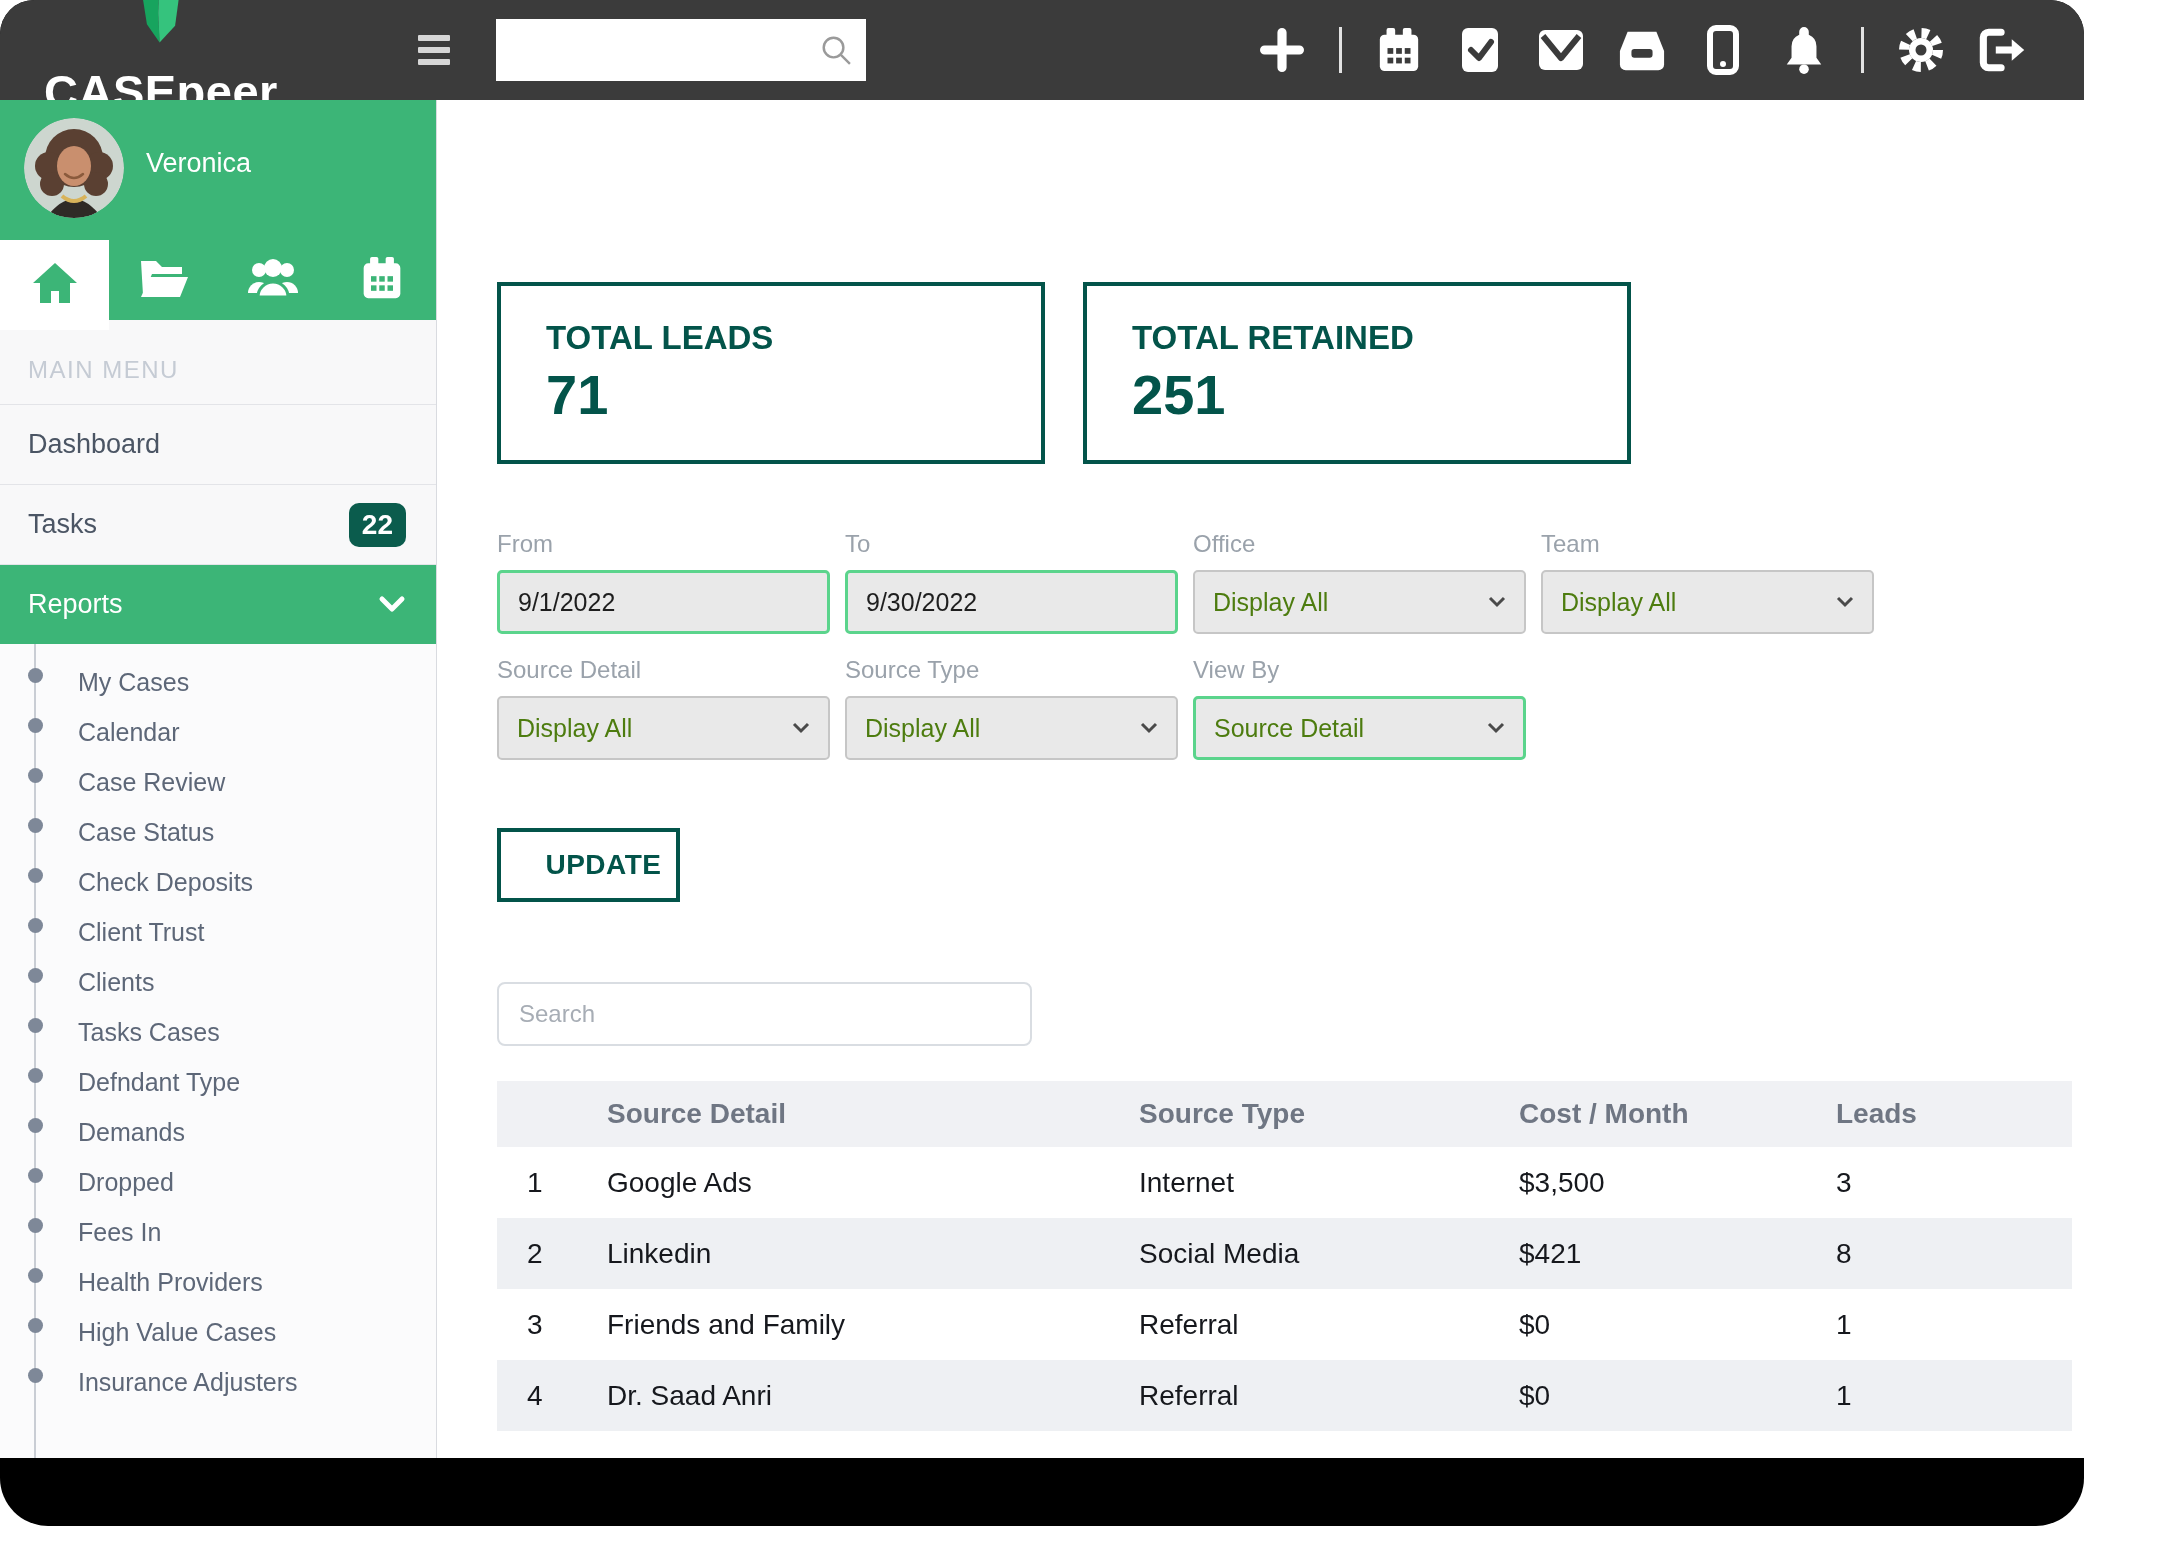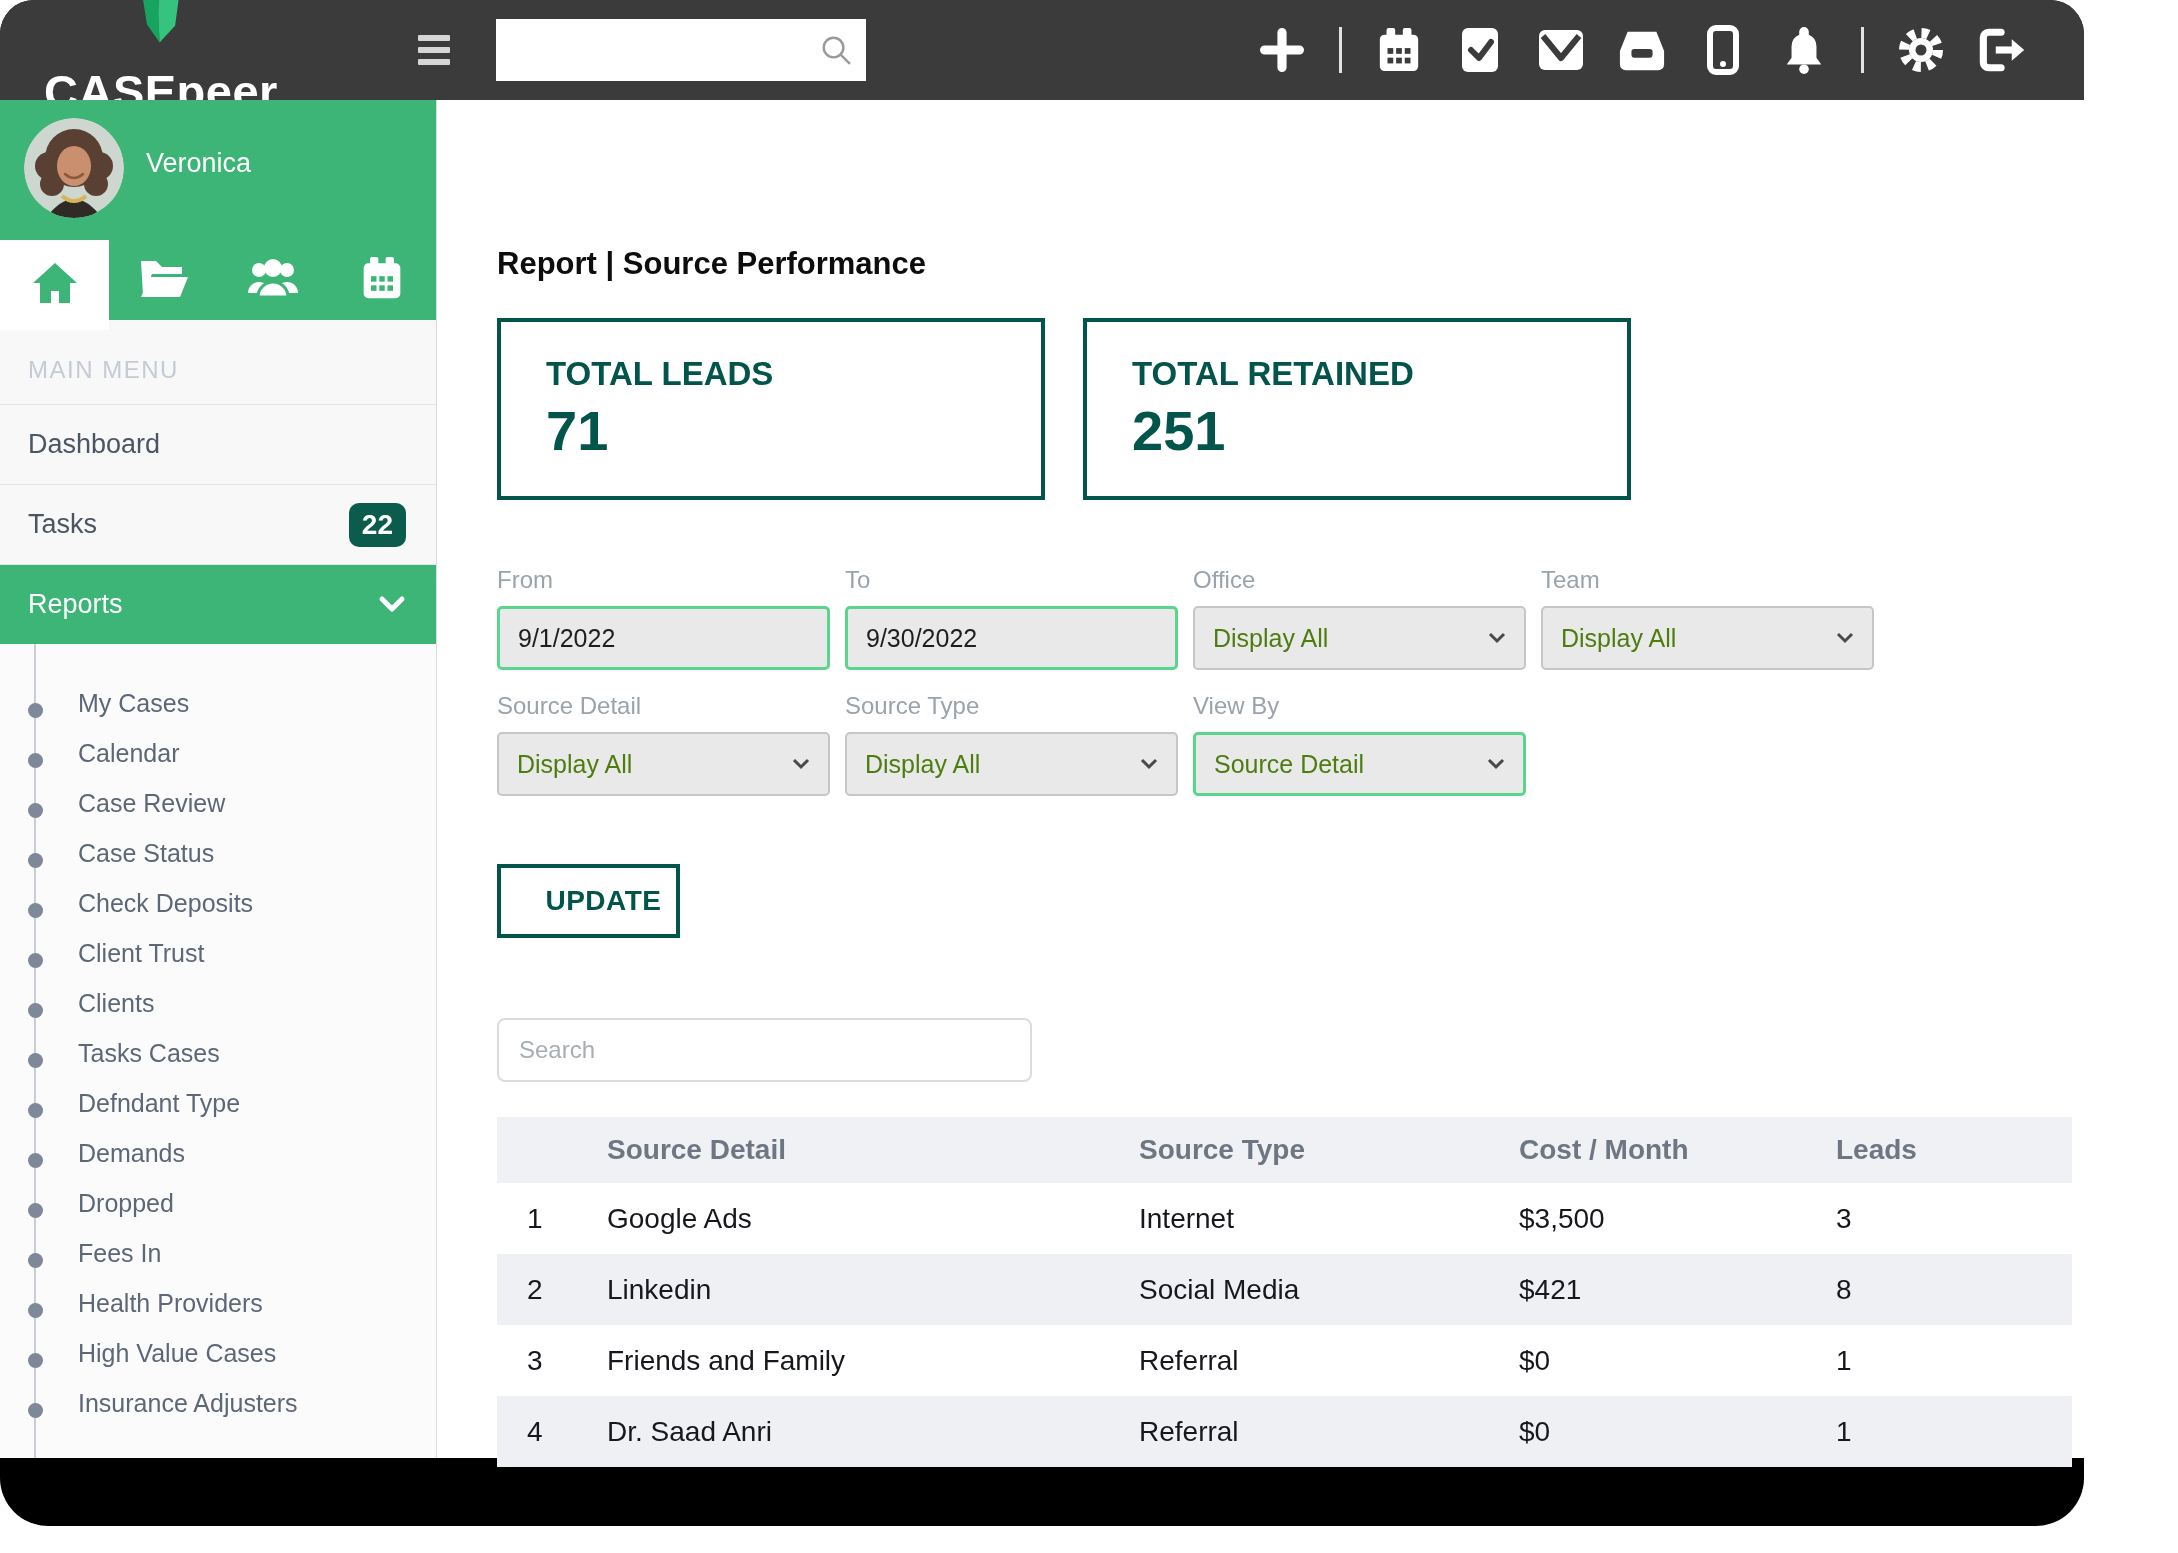--- a/index.html
+++ b/index.html
@@ -32,21 +32,21 @@
   .navtab { width:109px; height:80px; display:flex; align-items:center; justify-content:center; cursor:pointer; }
   .navtab.active { background:#fff; height:90px; }
   .menu { flex:1; display:flex; flex-direction:column; }
   .menu-section-label { margin:36px 0 20px 28px; color:#c5cbd4; font-size:24px; letter-spacing:1.5px; }
   .menu-item { height:80px; display:flex; align-items:center; justify-content:space-between;
                padding:0 30px 0 28px; border-top:1px solid #e3e4e8; color:#4b5564; font-size:27px; cursor:pointer; }
   .menu-item.reports { background:#3cb577; color:#fff; border-top:1px solid #e3e4e8; }
   .badge { background:#0b5c4d; color:#fff; font-size:28px; font-weight:bold; border-radius:10px; padding:6px 13px; }
   .submenu { flex:1; background:#fbfbfc; position:relative; padding-top:24px; }
   .submenu .rail { position:absolute; left:34px; top:0; bottom:0; width:2px; background:#c9cdd4; }
-  .submenu-item { height:50px; display:flex; align-items:flex-end; padding-left:78px; position:relative;
+  .submenu-item { height:50px; display:flex; align-items:flex-start; padding-left:78px; position:relative;
                   color:#5d6778; font-size:25px; cursor:pointer; }
   .submenu-item .dot { position:absolute; left:28px; width:15px; height:15px; border-radius:50%; background:#7e8898; }
 
   
   .main { flex:1; padding:146px 0 0 60px; }
   .page-title { font-size:31px; font-weight:bold; color:#0d0d0d; }
   .stats { display:flex; gap:38px; margin-top:36px; }
   .stat-card { width:548px; height:182px; border:4px solid #03544a; display:flex; flex-direction:column;
                justify-content:center; padding-left:45px; gap:5px; }
   .stat-label { color:#03544a; font-size:33px; font-weight:bold; }
@@ -333,21 +333,20 @@
             </div>
           <div class="submenu-item">
               <span class="dot"></span>
               <span>Insurance Adjusters</span>
             </div>
         </div>
       </div>
     </div>
 
     <div class="main">
-      <div class="page-title">Report | Source Performance</div>
 
       <div class="stats">
         <div class="stat-card">
           <div class="stat-label">TOTAL LEADS</div>
           <div class="stat-value">71</div>
         </div>
         <div class="stat-card">
           <div class="stat-label">TOTAL RETAINED</div>
           <div class="stat-value">251</div>
         </div>

